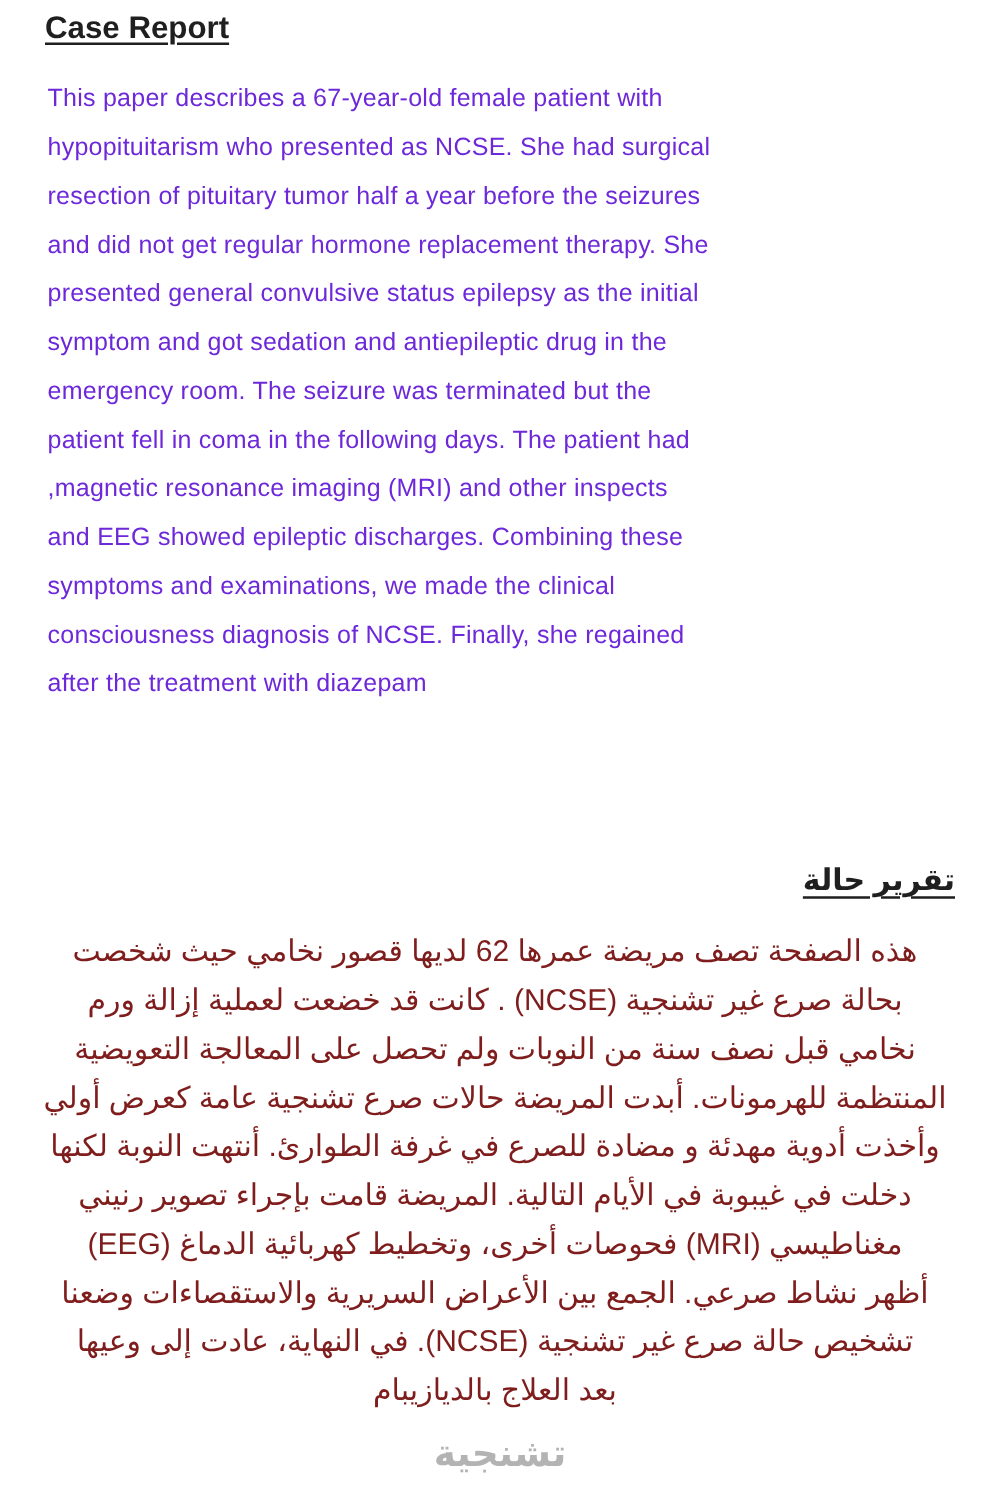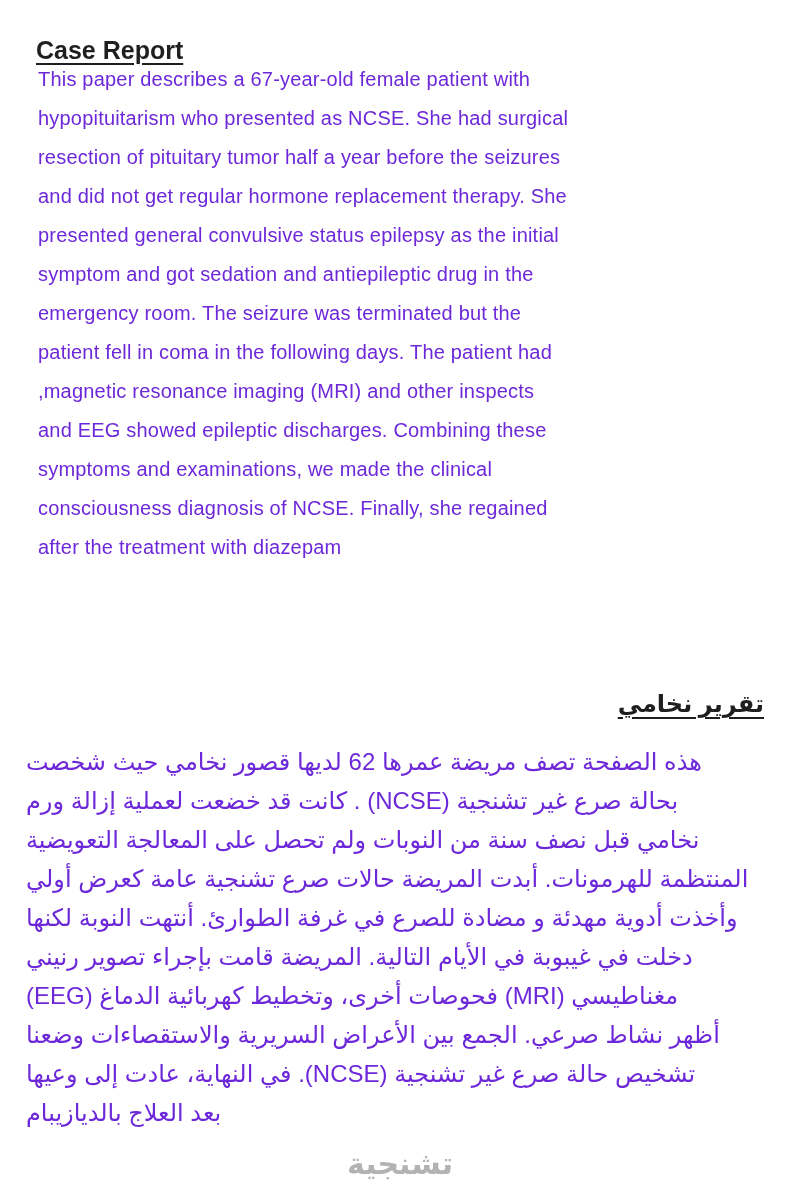--- a/index.html
+++ b/index.html
@@ -17,21 +17,20 @@
   .heading-en {
     position: absolute;
     left: 36px;
     top: 8px;
     font-size: 25px;
     font-weight: 700;
     color: #1f1f1f;
     text-decoration: underline;
     text-underline-offset: 4px;
     text-decoration-thickness: 2px;
-    margin-top: 28px;
   }
   .para-en {
     position: absolute;
     left: 38px;
     top: 60px;
     width: 735px;
     font-size: 20px;
     line-height: 39px;
     white-space: pre-line;
     color: #6d28d9;
@@ -50,23 +49,23 @@
     text-decoration-thickness: 2px;
   }
   .para-ar {
     position: absolute;
     right: 34px;
     left: 26px;
     top: 742px;
     font-size: 24px;
     line-height: 39px;
     white-space: pre-line;
-    text-align: left;
+    text-align: center;
     direction: rtl;
-    color: #6d28d9;
+    color: #7f1d1d;
   }
   .watermark {
     position: absolute;
     left: 0;
     right: 0;
     top: 1146px;
     text-align: center;
     font-size: 30px;
     font-weight: 700;
     color: #b3b3b3;
@@ -87,21 +86,21 @@
 presented general convulsive status epilepsy as the initial
 symptom and got sedation and antiepileptic drug in the
 emergency room. The seizure was terminated but the
 patient fell in coma in the following days. The patient had
 ,magnetic resonance imaging (MRI) and other inspects
 and EEG showed epileptic discharges. Combining these
 symptoms and examinations, we made the clinical
 consciousness diagnosis of NCSE. Finally, she regained
 after the treatment with diazepam</p>
 
-  <h2 class="heading-ar" dir="rtl">تقرير نخامي</h2>
+  <h2 class="heading-ar" dir="rtl">تقرير حالة</h2>
 
   <p class="para-ar" dir="rtl">هذه الصفحة تصف مريضة عمرها 62 لديها قصور نخامي حيث شخصت
 بحالة صرع غير تشنجية (NCSE) . كانت قد خضعت لعملية إزالة ورم
 نخامي قبل نصف سنة من النوبات ولم تحصل على المعالجة التعويضية
 المنتظمة للهرمونات. أبدت المريضة حالات صرع تشنجية عامة كعرض أولي
 وأخذت أدوية مهدئة و مضادة للصرع في غرفة الطوارئ. أنتهت النوبة لكنها
 دخلت في غيبوبة في الأيام التالية. المريضة قامت بإجراء تصوير رنيني
 مغناطيسي (MRI) فحوصات أخرى، وتخطيط كهربائية الدماغ (EEG)
 أظهر نشاط صرعي. الجمع بين الأعراض السريرية والاستقصاءات وضعنا
 تشخيص حالة صرع غير تشنجية (NCSE). في النهاية، عادت إلى وعيها

